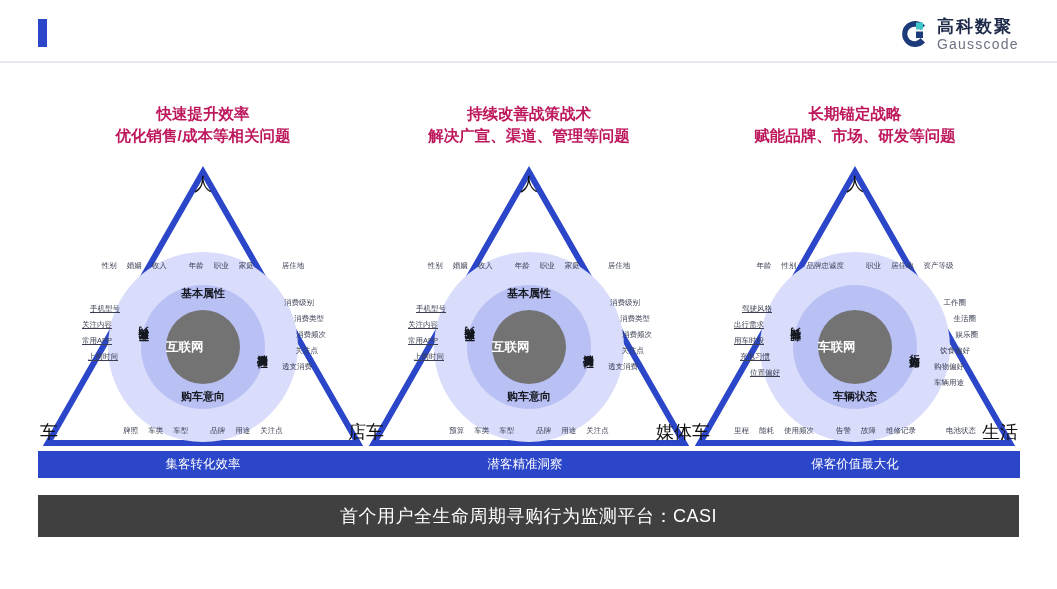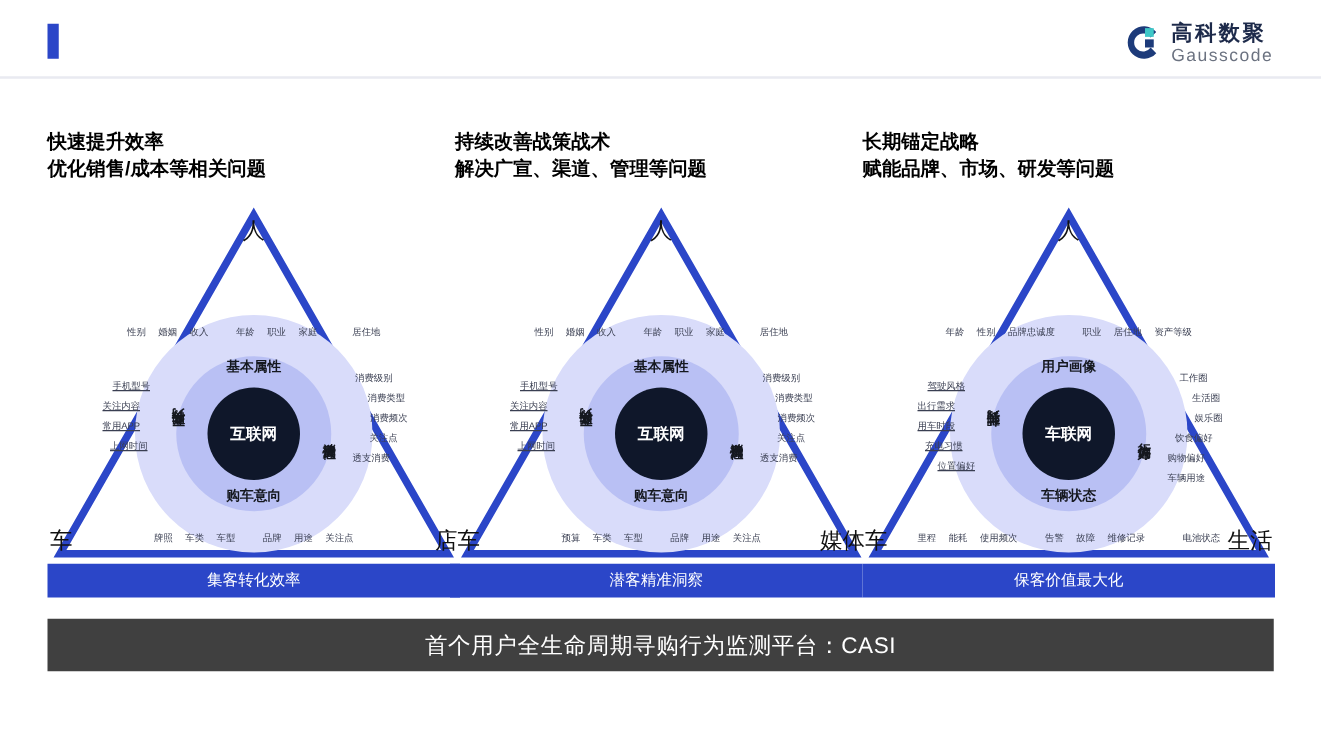--- a/index.html
+++ b/index.html
@@ -34,21 +34,21 @@
     font-size:17px;font-weight:bold;color:#1d2a4a;letter-spacing:2px;
     white-space:nowrap;
   }
   .logo-en{
     position:absolute;left:38px;top:22px;
     font-size:14px;color:#6b7280;letter-spacing:1.2px;
     white-space:nowrap;
   }
 
   
-  .col-head{position:absolute;text-align:left;color:#000000;}
+  .col-head{position:absolute;text-align:center;color:#be185d;}
   .col-head .l1{font-size:15.5px;font-weight:bold;line-height:22px;white-space:nowrap;}
   .col-head .l2{font-size:15.5px;font-weight:bold;line-height:22px;white-space:nowrap;}
 
   
   .panel{position:absolute;top:160px;width:330px;height:290px;}
   .tri-svg{position:absolute;left:0;top:0;}
   .corner{
     position:absolute;font-size:18px;color:#111;white-space:nowrap;
   }
   .corner.apex{top:12px;left:50%;transform:translateX(-50%);}
@@ -61,22 +61,22 @@
   .ring-outer{
     position:absolute;left:0;top:0;width:190px;height:190px;border-radius:50%;
     background:#d9dcfa;
   }
   .ring-mid{
     position:absolute;left:33px;top:33px;width:124px;height:124px;border-radius:50%;
     background:#b9c0f4;
   }
   .ring-core{
     position:absolute;left:58px;top:58px;width:74px;height:74px;border-radius:50%;
-    background:#0f172a;
-    display:flex;align-items:center;justify-content:center;
+    background:#737373;
+    display:flex;align-items:center;justify-content:flex-start;
   }
   .core-label{color:#ffffff;font-size:12.5px;font-weight:bold;white-space:nowrap;}
   .mid-top{
     position:absolute;left:0;top:34px;width:190px;text-align:center;
     font-size:11px;font-weight:bold;color:#15181f;white-space:nowrap;
   }
   .mid-bottom{
     position:absolute;left:0;top:137px;width:190px;text-align:center;
     font-size:11px;font-weight:bold;color:#15181f;white-space:nowrap;
   }
@@ -324,21 +324,20 @@
         </span>
         <span class="micro-row">
           <span>告警</span><span>故障</span><span>维修记录</span>
         </span>
         <span class="micro-row" style="text-align:left;padding-left:8px;">
           <span>电池状态</span>
         </span>
       </div>
 
       <div class="ring-mid"></div>
-      <div class="mid-top">用户画像</div>
       <div class="mid-bottom">车辆状态</div>
       <div class="mid-left">驾驶行为</div>
       <div class="mid-right">行为偏好</div>
       <div class="ring-core">
         <span class="core-label">车联网</span>
       </div>
     </div>
   </div>
 
   <div class="bar" style="left:38px;top:451px;width:330px;">

